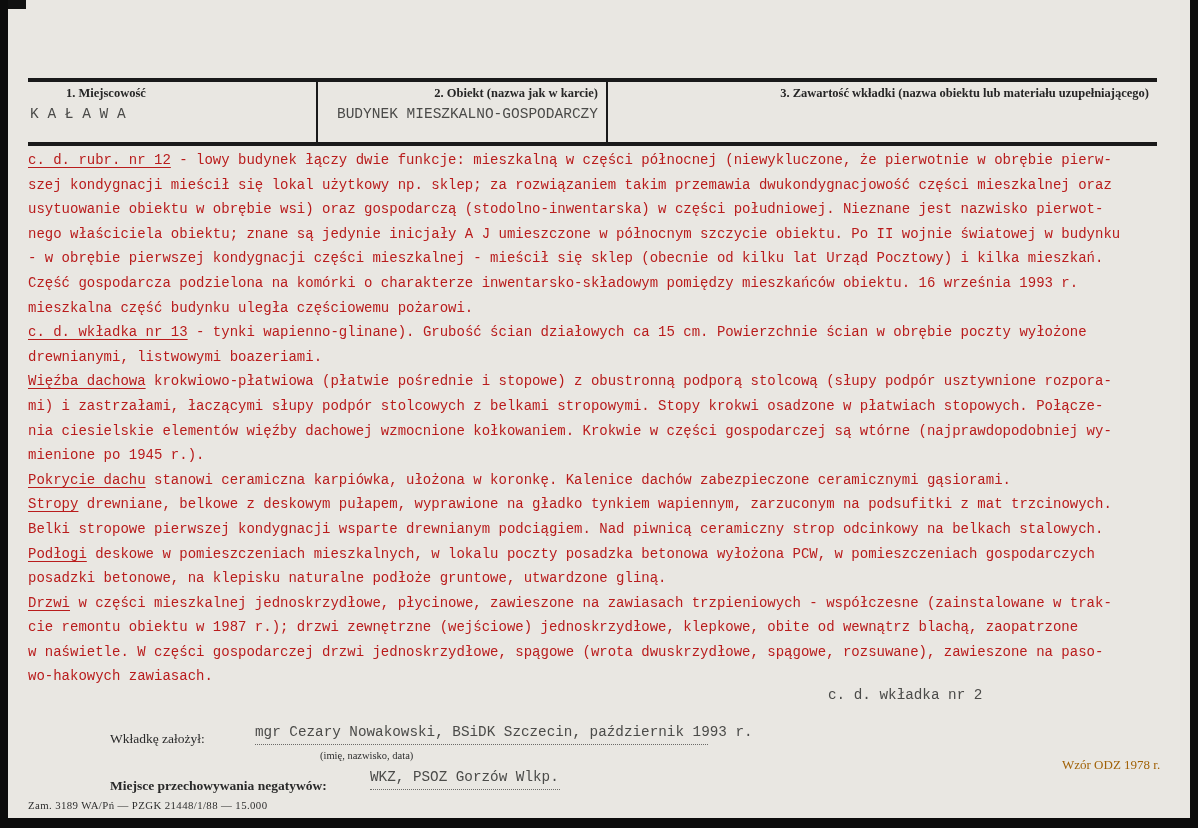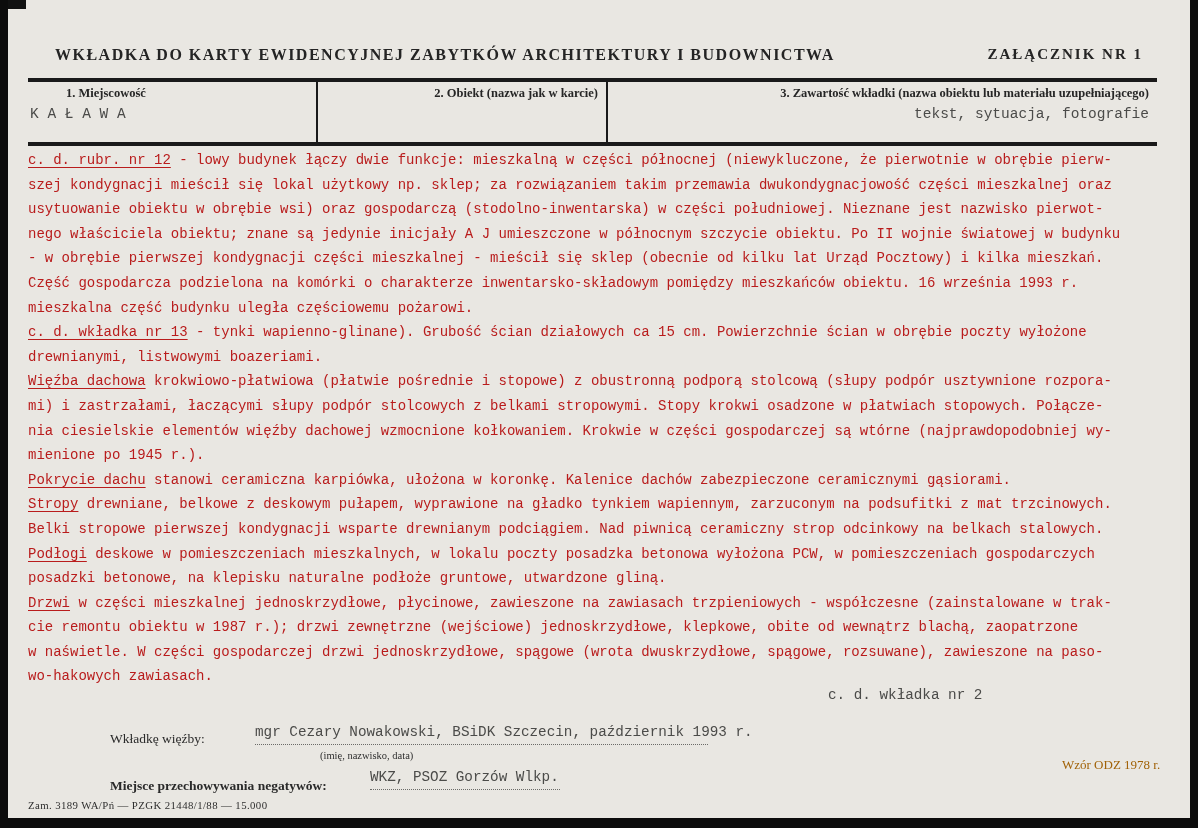--- a/index.html
+++ b/index.html
@@ -64,44 +64,40 @@
 </head>
 <body>
 
 <div class="page">
 
   <div class="edge edge-left"></div>
   <div class="edge edge-right"></div>
   <div class="edge edge-bottom"></div>
   <div class="mark-top-left"></div>
 
-  <div class="header">
-    <div class="form-title">WKŁADKA DO KARTY EWIDENCYJNEJ ZABYTKÓW ARCHITEKTURY I BUDOWNICTWA</div>
-    <div class="annex">ZAŁĄCZNIK NR 1</div>
-  </div>
 
   <div class="id-table">
     <div class="cell cell-c1">
       <div class="cell-label">1. Miejscowość</div>
       <div class="cell-value mono">K A Ł A W A</div>
     </div>
     <div class="cell cell-c2">
       <div class="cell-label">2. Obiekt (nazwa jak w karcie)</div>
+      <div class="cell-value mono">BUDYNEK MIESZKALNO-GOSPODARCZY</div>
     </div>
     <div class="cell cell-c3">
       <div class="cell-label">3. Zawartość wkładki (nazwa obiektu lub materiału uzupełniającego)</div>
-      <div class="cell-value mono">tekst, sytuacja, fotografie</div>
     </div>
   </div>
 
   <div class="body-text"><div class="body-line"><span class="lead">c. d. rubr. nr 12</span> - lowy budynek łączy dwie funkcje: mieszkalną w części północnej (niewykluczone, że pierwotnie w obrębie pierw-</div><div class="body-line">szej kondygnacji mieścił się lokal użytkowy np. sklep; za rozwiązaniem takim przemawia dwukondygnacjowość części mieszkalnej oraz</div><div class="body-line">usytuowanie obiektu w obrębie wsi) oraz gospodarczą (stodolno-inwentarska) w części południowej. Nieznane jest nazwisko pierwot-</div><div class="body-line">nego właściciela obiektu; znane są jedynie inicjały A J umieszczone w północnym szczycie obiektu. Po II wojnie światowej w budynku</div><div class="body-line">- w obrębie pierwszej kondygnacji części mieszkalnej - mieścił się sklep (obecnie od kilku lat Urząd Pocztowy) i kilka mieszkań.</div><div class="body-line">Część gospodarcza podzielona na komórki o charakterze inwentarsko-składowym pomiędzy mieszkańców obiektu. 16 września 1993 r.</div><div class="body-line">mieszkalna część budynku uległa częściowemu pożarowi.</div><div class="body-line"><span class="lead">c. d. wkładka nr 13</span> - tynki wapienno-glinane). Grubość ścian działowych ca 15 cm. Powierzchnie ścian w obrębie poczty wyłożone</div><div class="body-line">drewnianymi, listwowymi boazeriami.</div><div class="body-line"><span class="lead">Więźba dachowa</span> krokwiowo-płatwiowa (płatwie pośrednie i stopowe) z obustronną podporą stolcową (słupy podpór usztywnione rozpora-</div><div class="body-line">mi) i zastrzałami, łaczącymi słupy podpór stolcowych z belkami stropowymi. Stopy krokwi osadzone w płatwiach stopowych. Połącze-</div><div class="body-line">nia ciesielskie elementów więźby dachowej wzmocnione kołkowaniem. Krokwie w części gospodarczej są wtórne (najprawdopodobniej wy-</div><div class="body-line">mienione po 1945 r.).</div><div class="body-line"><span class="lead">Pokrycie dachu</span> stanowi ceramiczna karpiówka, ułożona w koronkę. Kalenice dachów zabezpieczone ceramicznymi gąsiorami.</div><div class="body-line"><span class="lead">Stropy</span> drewniane, belkowe z deskowym pułapem, wyprawione na gładko tynkiem wapiennym, zarzuconym na podsufitki z mat trzcinowych.</div><div class="body-line">Belki stropowe pierwszej kondygnacji wsparte drewnianym podciągiem. Nad piwnicą ceramiczny strop odcinkowy na belkach stalowych.</div><div class="body-line"><span class="lead">Podłogi</span> deskowe w pomieszczeniach mieszkalnych, w lokalu poczty posadzka betonowa wyłożona PCW, w pomieszczeniach gospodarczych</div><div class="body-line">posadzki betonowe, na klepisku naturalne podłoże gruntowe, utwardzone gliną.</div><div class="body-line"><span class="lead">Drzwi</span> w części mieszkalnej jednoskrzydłowe, płycinowe, zawieszone na zawiasach trzpieniowych - współczesne (zainstalowane w trak-</div><div class="body-line">cie remontu obiektu w 1987 r.); drzwi zewnętrzne (wejściowe) jednoskrzydłowe, klepkowe, obite od wewnątrz blachą, zaopatrzone</div><div class="body-line">w naświetle. W części gospodarczej drzwi jednoskrzydłowe, spągowe (wrota dwuskrzydłowe, spągowe, rozsuwane), zawieszone na paso-</div><div class="body-line">wo-hakowych zawiasach.</div></div>
 
   <div class="continuation mono">c. d. wkładka nr 2</div>
 
-  <div class="f-label founder-label">Wkładkę więźby:</div>
+  <div class="f-label founder-label">Wkładkę założył:</div>
   <div class="fill-line founder-line">
     <span class="fill-value mono">mgr Cezary Nowakowski, BSiDK Szczecin, październik 1993 r.</span>
   </div>
   <div class="founder-caption">(imię, nazwisko, data)</div>
 
   <div class="pattern-note">Wzór ODZ 1978 r.</div>
 
   <div class="f-label neg-label">Miejsce przechowywania negatywów:</div>
   <div class="fill-line neg-line">
     <span class="fill-value mono">WKZ, PSOZ Gorzów Wlkp.</span>

